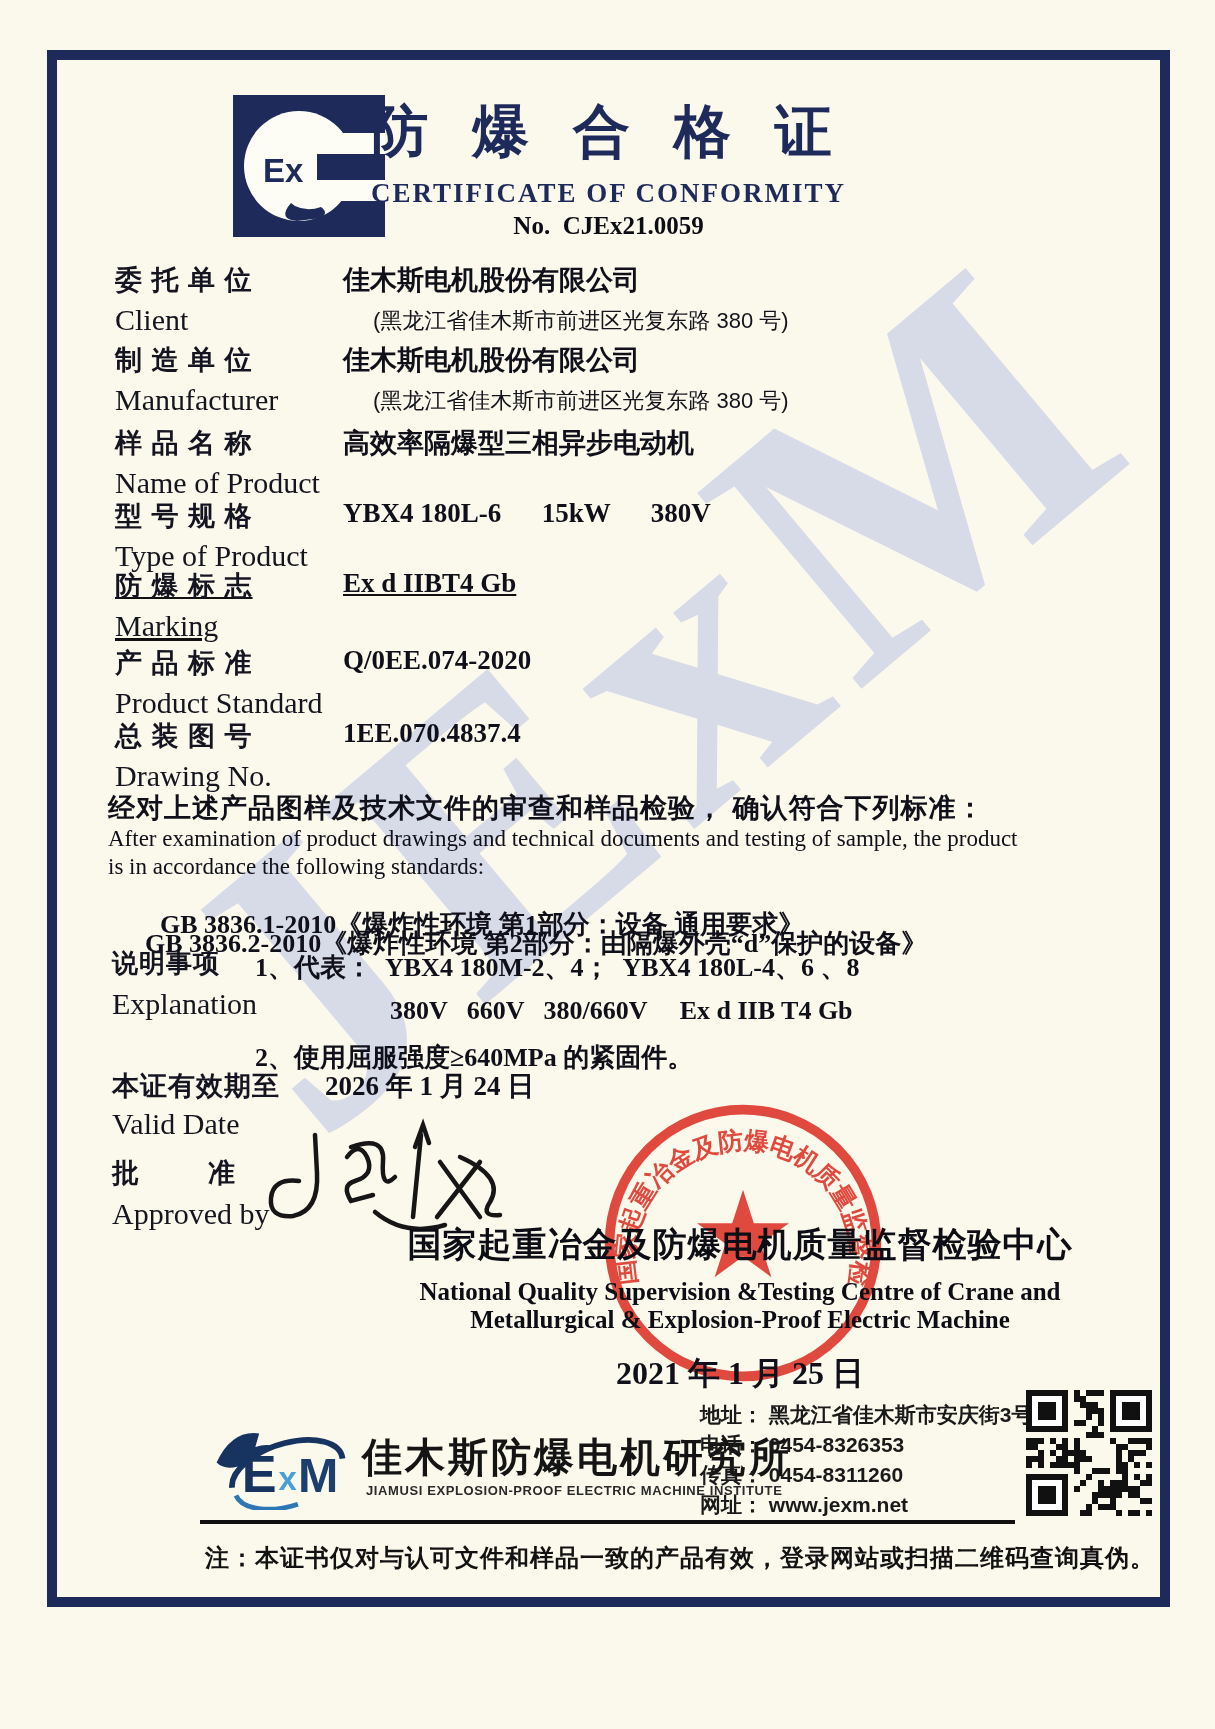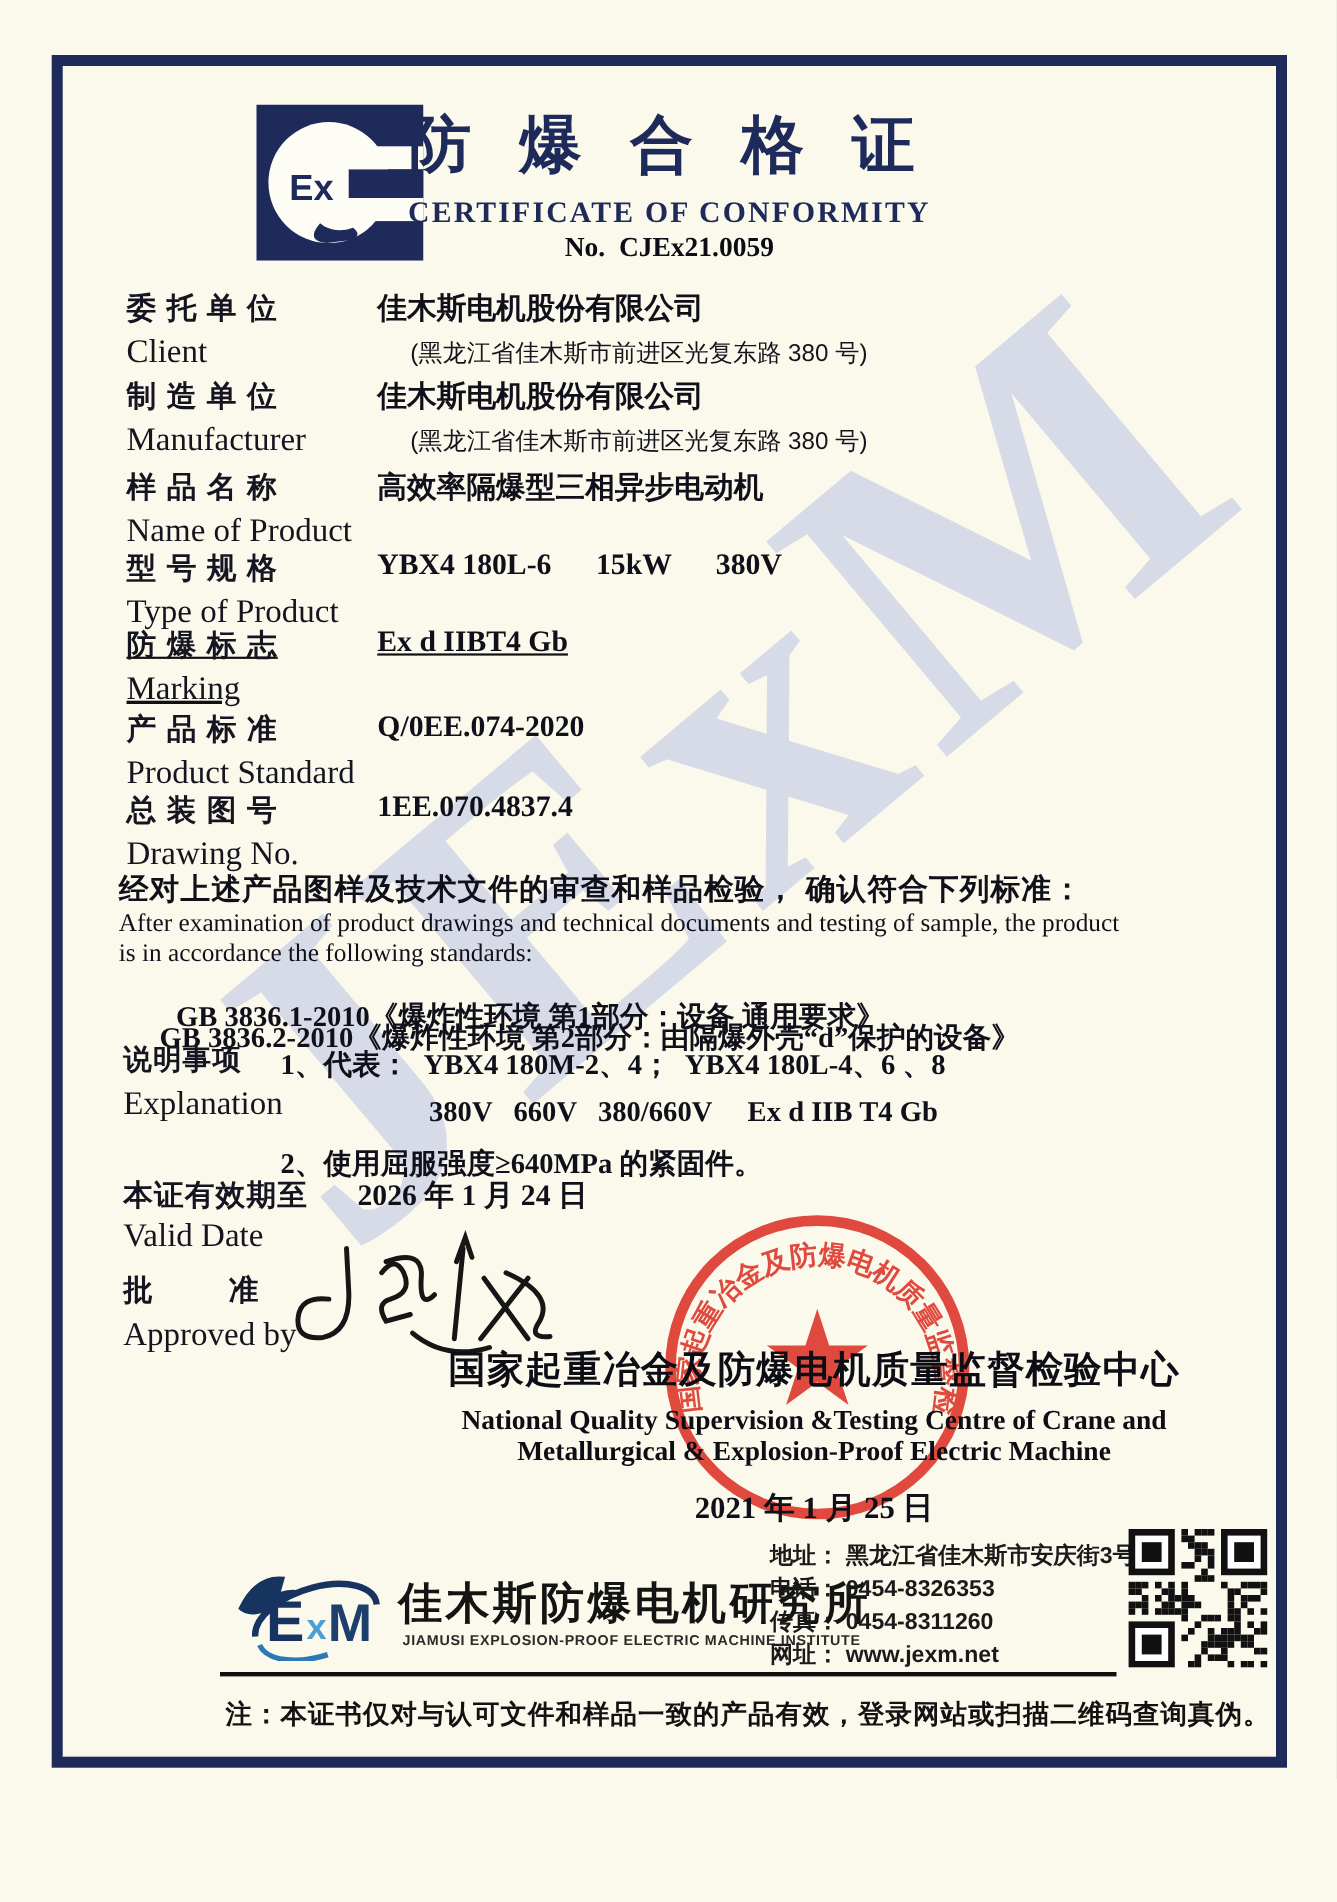--- a/index.html
+++ b/index.html
@@ -173,21 +173,21 @@
     <polygon fill="#dd3327" points="150,95 161.2,129.6 197.6,129.5 168.1,150.9 179.4,185.4 150,164 120.6,185.4 131.9,150.9 102.4,129.5 138.8,129.6"></polygon>
     <text font-size="26" font-weight="bold" fill="#dd3327">
       <textPath href="#stampArc" startOffset="0" textLength="485">国家起重冶金及防爆电机质量监督检验中心</textPath>
     </text>
   </svg>
 
   <div class="abs auth z4" style="top:1222px;">
     <div class="auth-cn">国家起重冶金及防爆电机质量监督检验中心</div>
     <div class="auth-en" style="margin-top:10px;">National Quality Supervision &amp;Testing Centre of Crane and</div>
     <div class="auth-en">Metallurgical &amp; Explosion-Proof Electric Machine</div>
-    <div class="val-cn serif" style="margin-top:18px;font-size:28px;">2021 年 1 月 25 日</div>
+    <div class="val-cn serif" style="margin-top:18px;font-size:32px;">2021 年 1 月 25 日</div>
   </div>
 
   <svg class="abs z2" style="left:203px;top:1418px;" width="155" height="92" viewBox="0 0 160 95">
     <path d="M30,72 A58,30 -18 1 1 144,42" stroke="#17335f" stroke-width="6" fill="none"></path>
     <path d="M34,80 A58,30 -18 0 0 98,89" stroke="#2e77b5" stroke-width="5" fill="none"></path>
     <path d="M14,46 Q30,12 58,16 L54,30 Q66,26 76,30 Q52,41 36,50 Q22,54 14,46 Z" fill="#17335f"></path>
     <text x="40" y="76" font-size="54" font-weight="bold" fill="#17335f">E</text>
     <text x="78" y="74" font-size="34" font-weight="bold" fill="#49a0d6">x</text>
     <text x="98" y="76" font-size="50" font-weight="bold" fill="#1d3f6e">M</text>
   </svg>

